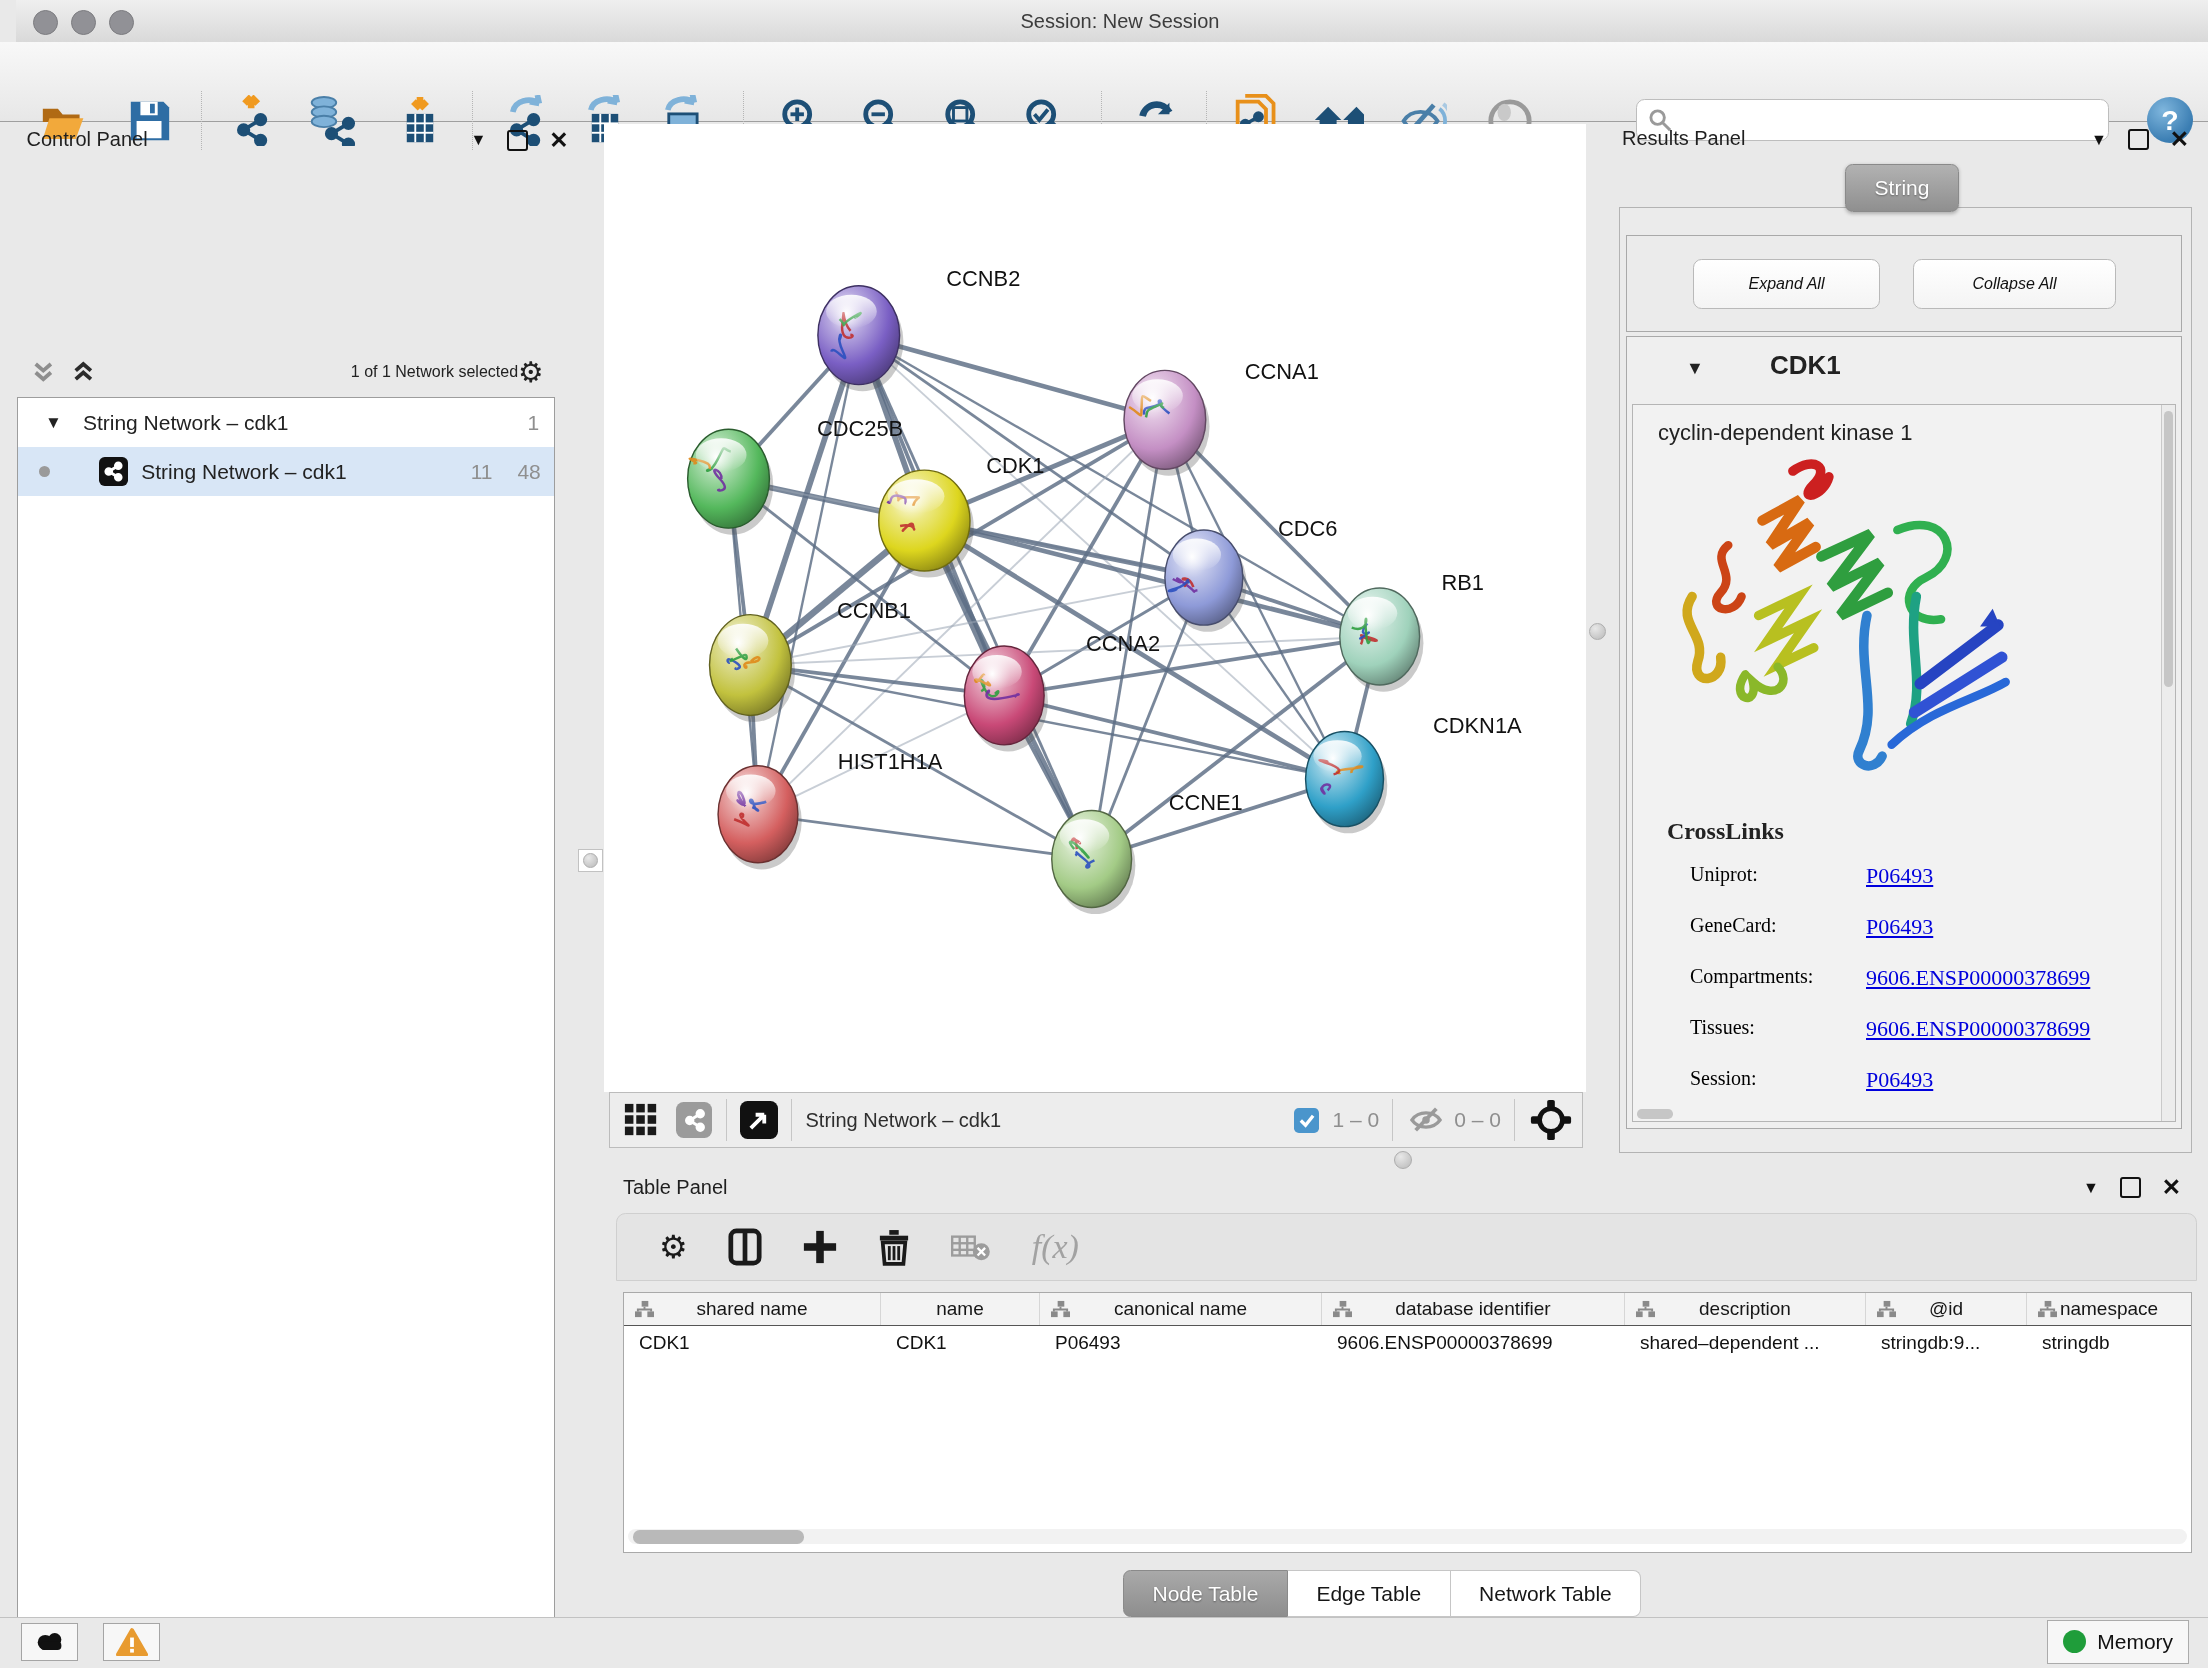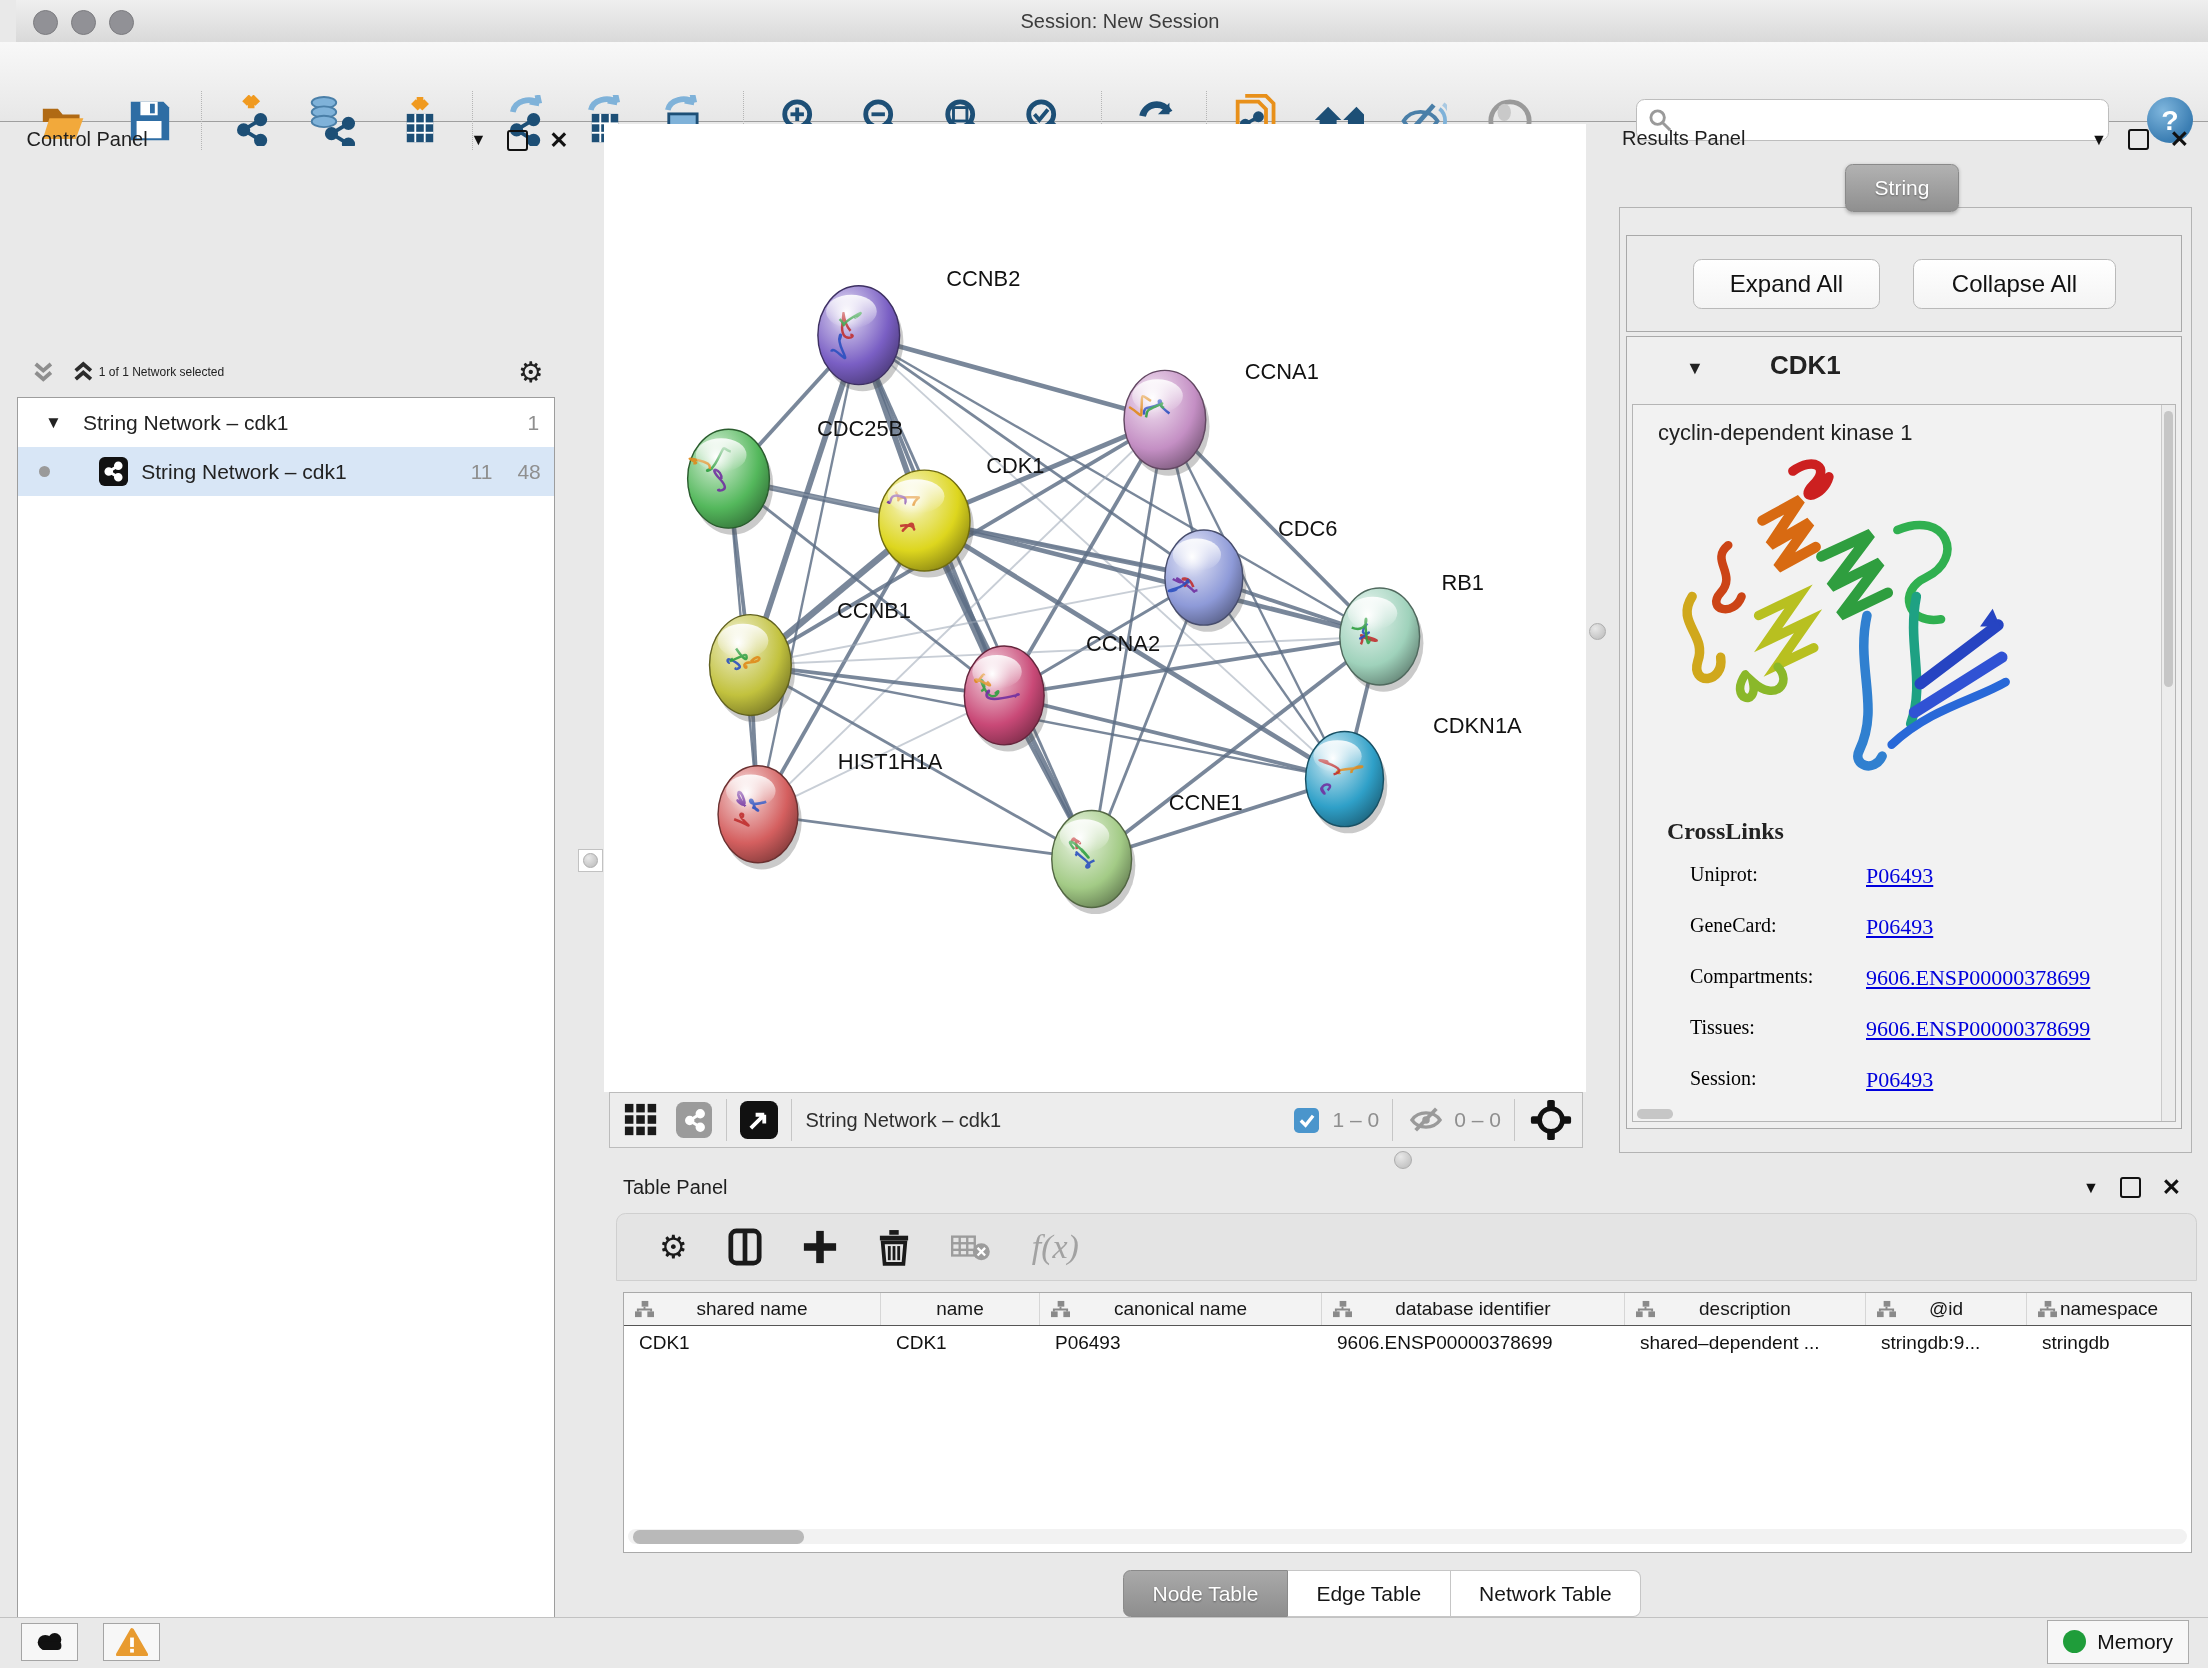--- a/index.html
+++ b/index.html
@@ -58,21 +58,21 @@
   .graybtn{width:36px;height:36px;border-radius:7.6px;background:#9b9b9b;display:flex;align-items:center;justify-content:center;}
   .splith{background:#fff;border:1px solid #c2c2c2;display:flex;align-items:center;justify-content:center;}
   .splitdot{border-radius:50%;background:radial-gradient(circle at 35% 30%,#e8e8e8,#b9b9b9);border:1px solid #adadad;}
   
   .rp-outer{left:1619px;top:207px;width:571px;height:944px;background:#ebebeb;border:1px solid #b3b3b3;}
   .rp-tab{left:1845px;top:164px;width:112px;height:46px;background:linear-gradient(#b2b2b2,#8f8f8f);
     border:1px solid #8a8a8a;border-radius:7.6px;color:#fff;font-size:21px;display:flex;align-items:center;
     justify-content:center;text-shadow:0 1px 1.9px rgba(0,0,0,.35);box-shadow:0 1.9px 3.8px rgba(0,0,0,.25);}
   .rp-btnbox{left:1626px;top:235px;width:554px;height:95px;border:1px solid #a9a9a9;background:#ebebeb;}
   .wbtn{position:absolute;height:48px;background:linear-gradient(#ffffff,#f4f4f4);border:1px solid #b9b9b9;
-    border-radius:8.6px;font-size:24px;color:#111;display:flex;align-items:center;justify-content:center;}
+    border-radius:8.6px;font-size:16px;color:#111;display:flex;align-items:center;justify-content:center;font-style:italic;}
   .rp-section{left:1626px;top:336px;width:554px;height:791px;border:1px solid #a9a9a9;background:#efefef;}
   .rp-inner{left:1632px;top:404px;width:542px;height:716px;border:1px solid #b5b5b5;background:#f2f2f2;}
   .serif{font-family:"Liberation Serif",serif;}
   .xl-label{font-size:20px;color:#000000;}
   .xl-link{font-size:22px;color:#0000dd;text-decoration:underline;}
   .vscroll{position:absolute;background:#ececec;border-left:1px solid #c9c9c9;}
   .vthumb{position:absolute;background:#c6c6c6;border-radius:5.7px;}
   
   .tp-toolbar{left:616px;top:1213px;width:1581px;height:68px;background:#e4e4e4;
     border:1px solid #cfcfcf;border-radius:9.5px 9.5px 0 0;display:flex;align-items:center;gap:40px;padding-left:42px;box-sizing:border-box;}
@@ -299,21 +299,21 @@
           <polyline points="6,4 14,11 22,4"></polyline>
           <polyline points="6,13 14,20 22,13"></polyline>
         </g>
       </svg>
     <svg width="28.5" height="25" style="margin-left:11.4px" viewBox="0 0 30 26">
         <g stroke="#2b2b2b" stroke-width="4" fill="none">
           <polyline points="6,11 14,4 22,11"></polyline>
           <polyline points="6,20 14,13 22,20"></polyline>
         </g>
       </svg>
-    <div style="flex:1;text-align:left;font-size:12px">1 of 1 Network selected</div>
+    <div style="flex:1;text-align:right;font-size:16px">1 of 1 Network selected</div>
     <span style="font-size:28.5px;color:#222;margin-right:9.5px">⚙</span>
   </div>
   <div class="cplist">
     <div class="trow">
       <span style="margin-left:27px;font-size:17px">▼</span>
       <span style="margin-left:21px">String Network – cdk1</span>
       <span class="cnt" style="margin-left:auto;margin-right:15px">1</span>
     </div>
     <div class="trow selected">
       <span style="margin-left:21px;width:11.4px;height:11.4px;border-radius:50%;background:#9a9a9a"></span>

